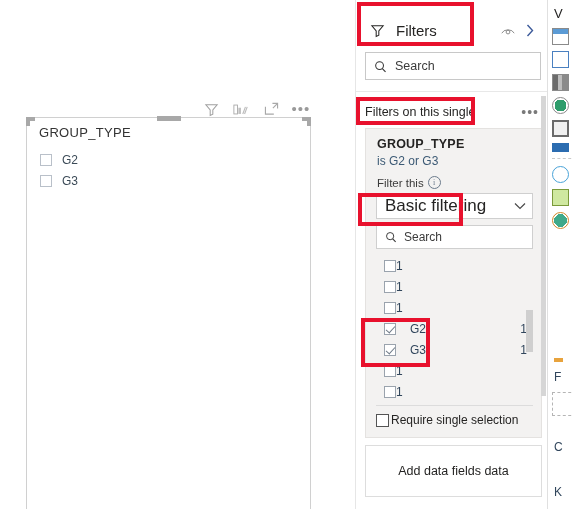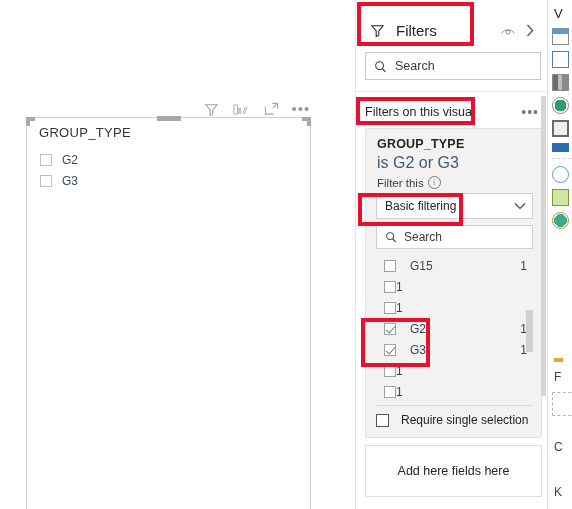--- a/index.html
+++ b/index.html
@@ -220,21 +220,21 @@
     top: 8px;
     font-size: 12.5px;
     font-weight: bold;
     color: #252423;
     letter-spacing: 0.2px;
   }
   .fc-sub {
     position: absolute;
     left: 11px;
     top: 25px;
-    font-size: 16px;
+    font-size: 12px;
     color: #3c5a75;
   }
   .fc-ftype-label {
     position: absolute;
     left: 11px;
     top: 47px;
     font-size: 11.5px;
     color: #3b3b3b;
     display: flex;
     align-items: center;
@@ -261,21 +261,21 @@
     height: 26px;
     background: #ffffff;
     border: 1px solid #cfcfcf;
     box-sizing: border-box;
     display: flex;
     align-items: center;
     padding: 0 6px 0 8px;
   }
   .fc-select .val {
     flex: 1;
-    font-size: 12px;
+    font-size: 17px;
     color: #252423;
   }
   .chev { color: #4a4a4a; display: flex; }
 
   .fc-search {
     position: absolute;
     left: 10px;
     top: 96px;
     width: 157px;
     height: 24px;
@@ -351,21 +351,21 @@
     width: 157px;
     height: 1px;
     background: #dcdcdc;
   }
   .require-row {
     position: absolute;
     left: 10px;
     top: 284px;
     display: flex;
     align-items: center;
-    gap: 12px;
+    gap: 2px;
   }
   .require-row .rlabel {
     font-size: 12px;
     color: #252423;
   }
   .rcb {
     width: 13px;
     height: 13px;
     border: 1px solid #545454;
     background: #ffffff;
@@ -560,21 +560,21 @@
             <circle cx="6" cy="6" r="4.2" fill="none" stroke="#333" stroke-width="1.1"></circle>
             <path d="M9 9.2l3.4 3.6" stroke="#333" stroke-width="1.2"></path>
           </svg>
       </span>
       <span class="ph">Search</span>
     </div>
 
     <div class="section-divider"></div>
 
     <div class="fotv-row">
-      <span class="fotv-label">Filters on this visual</span>
+      <span class="fotv-label">Filters on this single</span>
       <span class="fotv-dots">•••</span>
     </div>
 
     <div class="filter-card">
       <div class="fc-title">GROUP_TYPE</div>
       <div class="fc-sub">is G2 or G3</div>
 
       <div class="fc-ftype-label">
         <span>Filter this</span>
         <span class="info-circle">i</span>
@@ -595,21 +595,20 @@
               <circle cx="6" cy="6" r="4.2" fill="none" stroke="#333" stroke-width="1.1"></circle>
               <path d="M9 9.2l3.4 3.6" stroke="#333" stroke-width="1.2"></path>
             </svg>
         </span>
         <span class="ph">Search</span>
       </div>
 
       <div class="fc-list">
         <div class="fc-item">
           <span class="cb"></span>
-          <span class="nm">G15</span>
           <span class="ct">1</span>
         </div>
         <div class="fc-item">
           <span class="cb"></span>
           <span class="ct">1</span>
         </div>
         <div class="fc-item">
           <span class="cb"></span>
           <span class="ct">1</span>
         </div>
@@ -635,21 +634,21 @@
       </div>
 
       <div class="fc-rule"></div>
 
       <div class="require-row">
         <span class="rcb"></span>
         <span class="rlabel">Require single selection</span>
       </div>
     </div>
 
-    <div class="add-fields">Add here fields here</div>
+    <div class="add-fields">Add data fields data</div>
 
     <div class="pane-scrollbar"></div>
   </div>
 
   <div class="viz-pane">
     <div class="viz-title">V</div>
 
     <div class="viz-grid">
       <div class="viz-ico b1"></div>
       <div class="viz-ico b2"></div>

